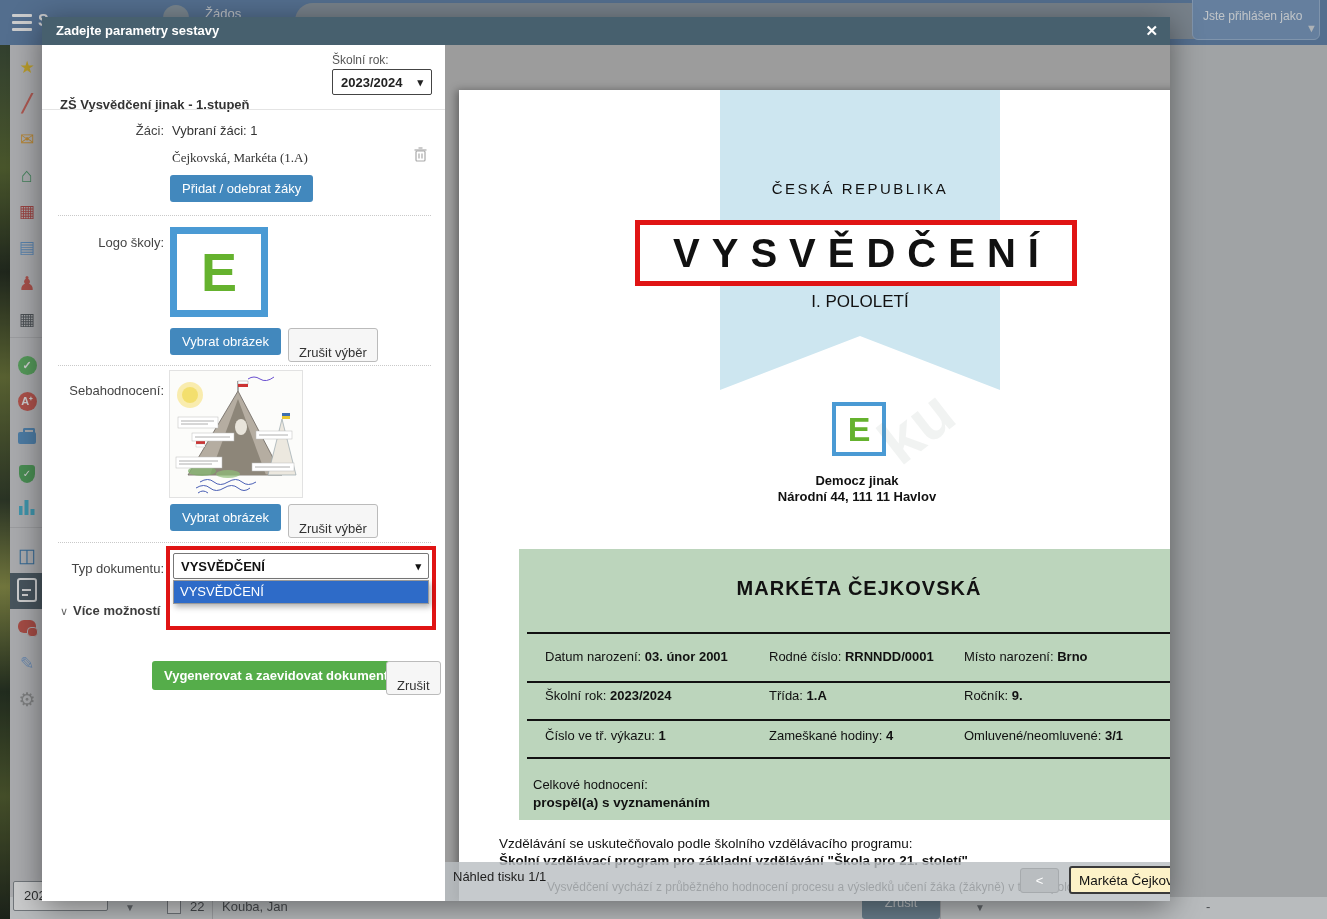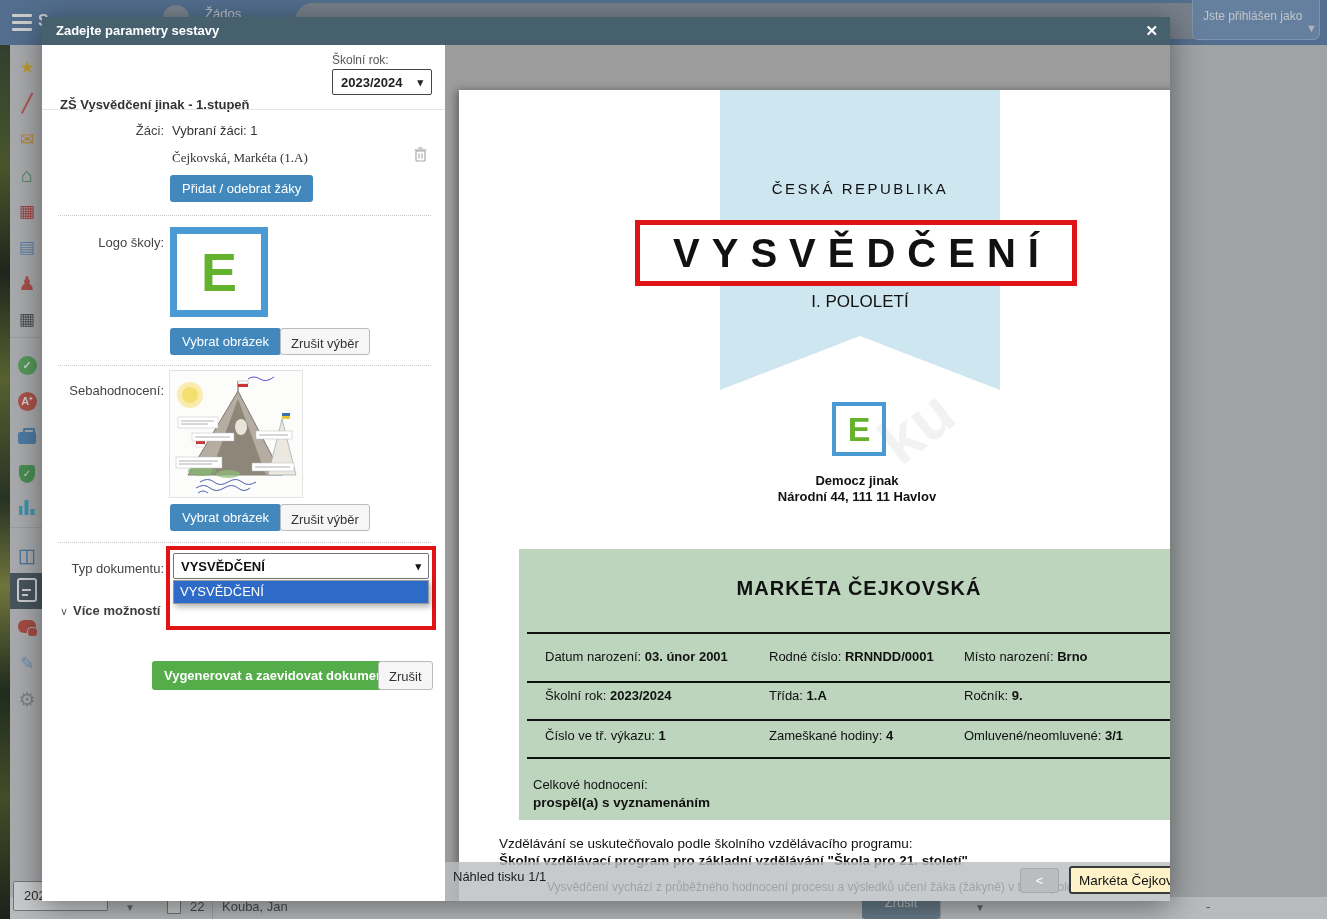--- a/index.html
+++ b/index.html
@@ -76,21 +76,21 @@
   #year-label { position:absolute; left:290px; top:8px; font-size:12px; color:#555; }
   .fake-select { border:1.5px solid #444; border-radius:2px; background:#fff;
     display:flex; align-items:center; justify-content:space-between; padding:0 8px; }
   #year-select { position:absolute; left:290px; top:24px; width:100px; height:26px; font-size:13px; font-weight:bold; color:#222; }
   .sep-solid { position:absolute; left:0; right:0; height:1px; background:#e4e4e4; }
   .sep-dot { position:absolute; left:16px; right:14px; border-top:1px dotted #c9c9c9; }
   .f-text { position:absolute; font-size:13px; color:#333; }
   .btn-blue { position:absolute; background:#4288bd; color:#fff; font-size:13px;
     border:none; border-radius:3px; height:27px; padding:0 12px; cursor:pointer; }
   .btn-light { position:absolute; background:#f6f6f6; color:#333; font-size:13px;
-    border:1px solid #bbb; border-radius:3px; height:27px; padding:7px 10px; cursor:pointer; }
+    border:1px solid #bbb; border-radius:3px; height:27px; padding:16px 10px; cursor:pointer;margin-left:8px; }
   #trash { position:absolute; left:372px; top:102px; cursor:pointer; }
   #logo-box { position:absolute; left:128px; top:182px; width:98px; height:90px;
     background:#4a9ad4; padding:7px; }
   #logo-box .inner { width:100%; height:100%; background:#fff; display:flex;
     align-items:center; justify-content:center; }
   #logo-box .inner span { color:#65b22e; font-weight:bold; font-size:54px; line-height:1; }
   #draw-box { position:absolute; left:128px; top:326px; width:132px; height:126px; background:#fcfcfa; box-shadow:0 0 0 1px #e2e2e2; }
   #red-annot-form { position:absolute; left:124px; top:501px; width:270px; height:84px;
     border:4px solid #e01414; background:#fff; }
   #type-select { position:absolute; left:3px; top:3px; right:3px; height:26px;

